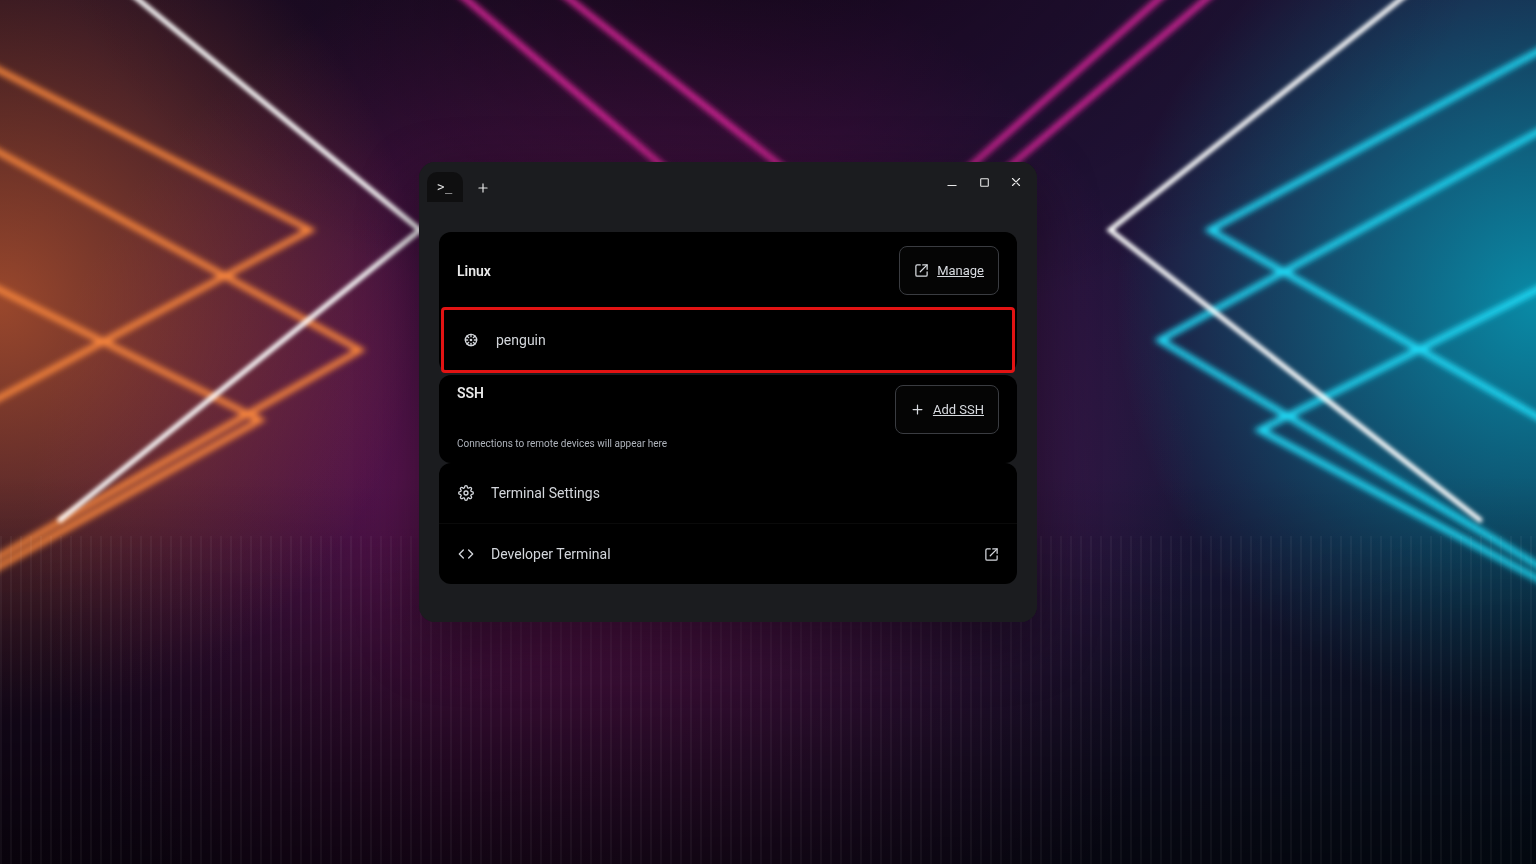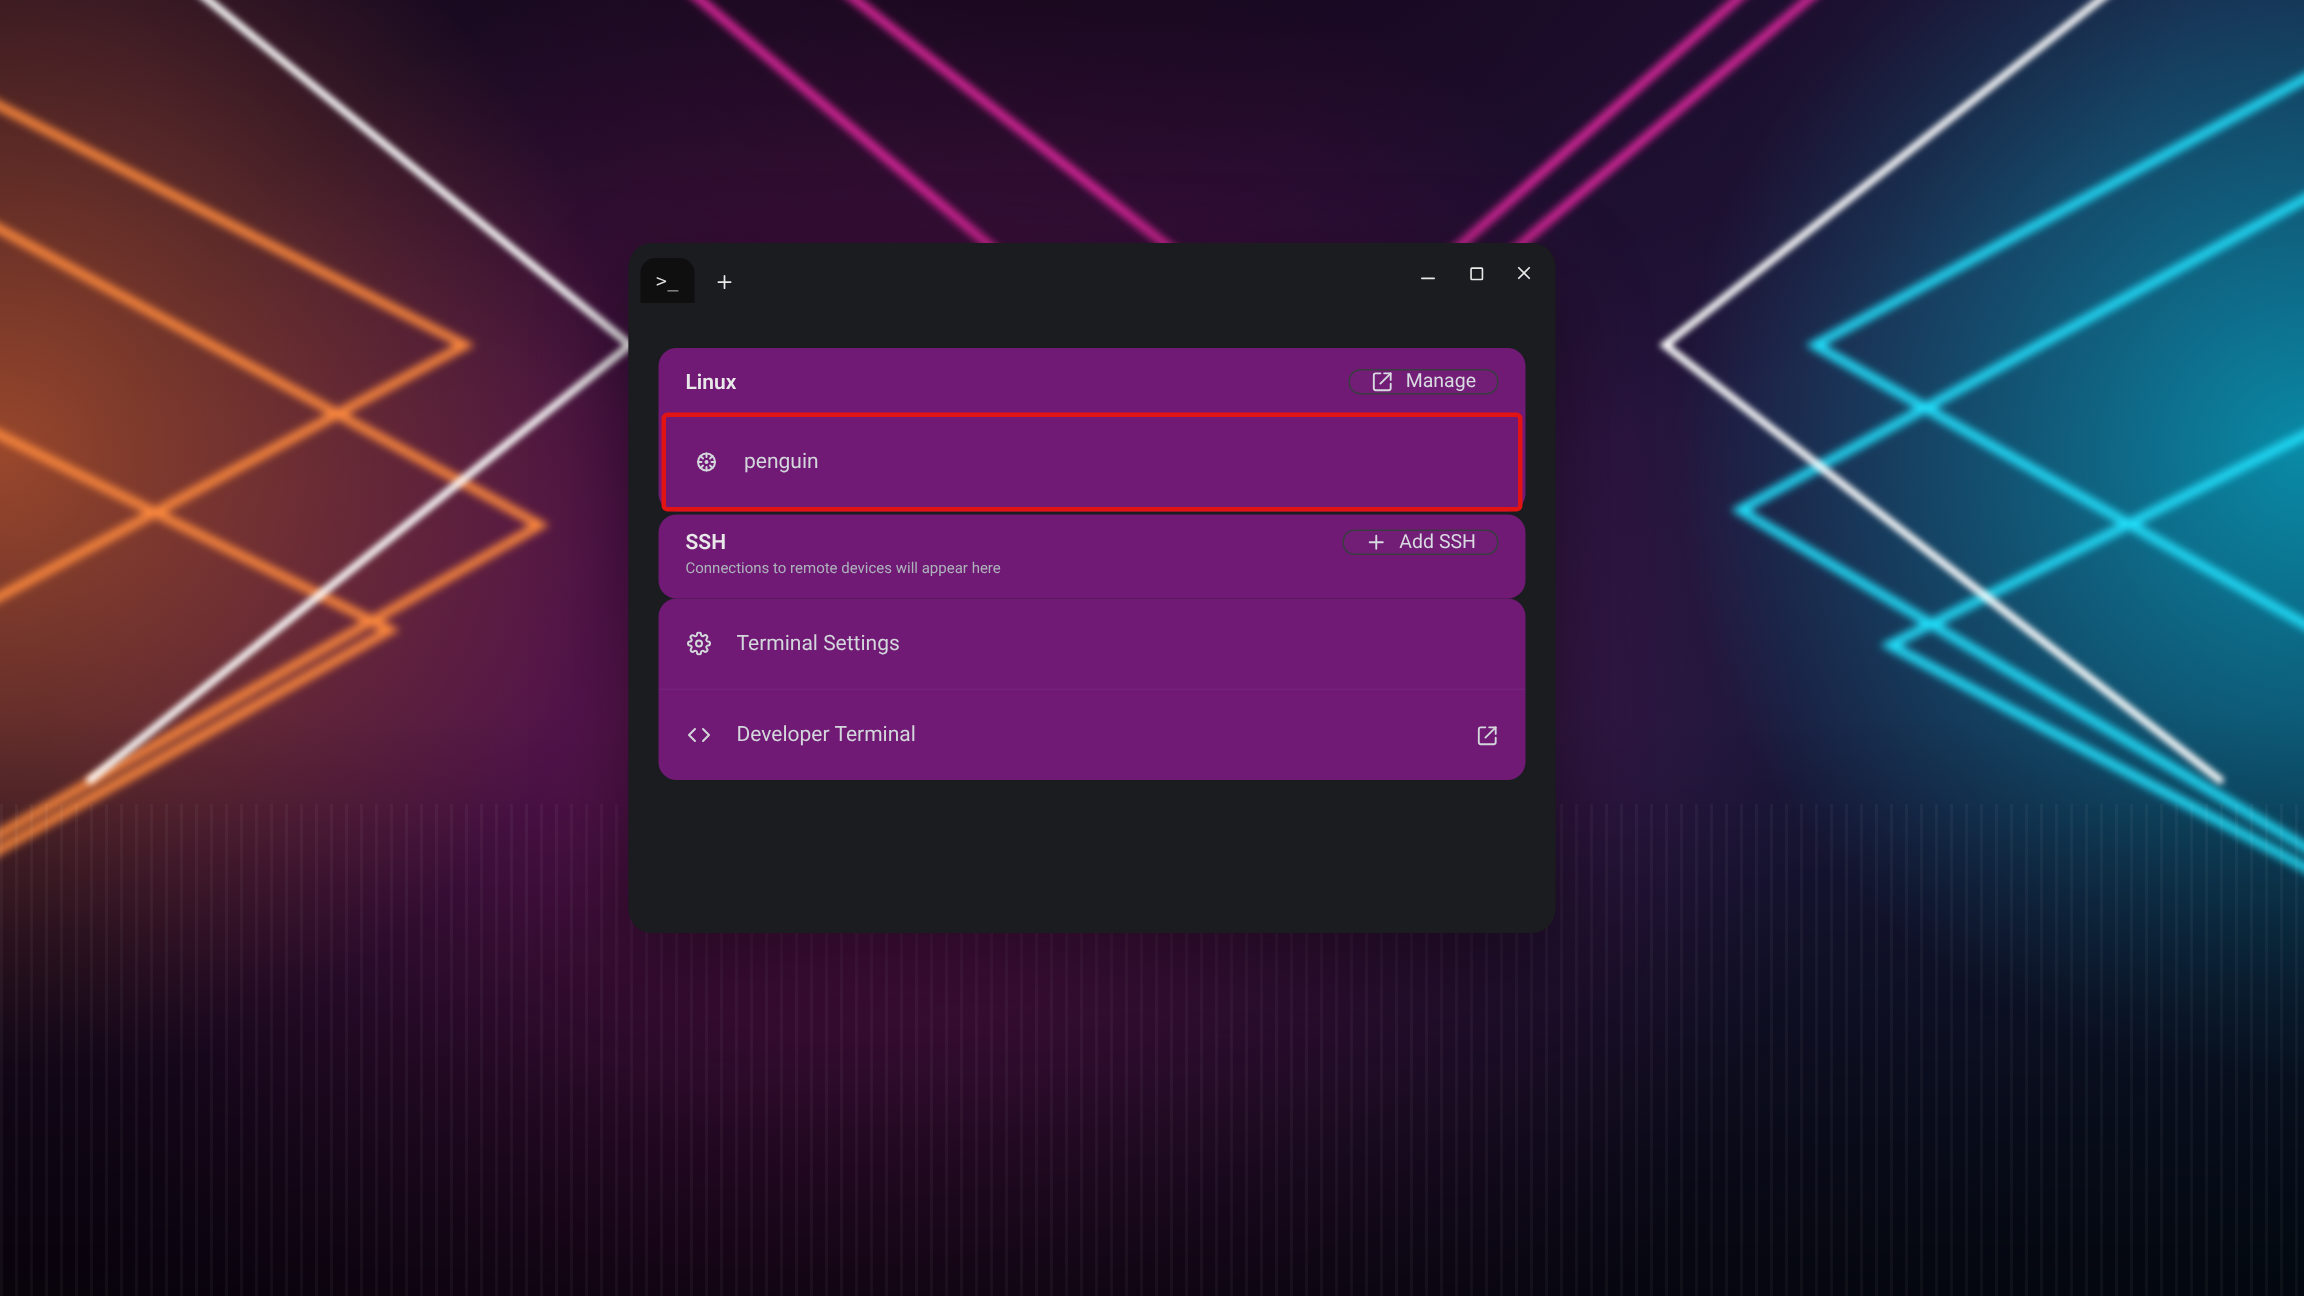--- a/index.html
+++ b/index.html
@@ -52,44 +52,44 @@
     .tab.active { background: #0f0f10; }
     .tab .prompt { font-family: Consolas, Menlo, monospace; font-size: 12px; letter-spacing: 0.5px; color: #e6e6e6; }
 
     .newtab { width: 28px; height: 28px; display: flex; align-items: center; justify-content: center; color: #e6e6e6; border-radius: 6px; }
 
     .win-controls { display: flex; gap: 6px; align-items: center; }
     .win-btn { width: 26px; height: 26px; display: flex; align-items: center; justify-content: center; color: #e8e8e8; border-radius: 6px; }
 
     .content { position: absolute; left: 0; right: 0; top: 40px; bottom: 0; background: #1b1c1f; padding: 30px 20px 20px; }
 
-    .card { background: #701a75; border-radius: 12px; }
+    .card { background: #000000; border-radius: 12px; }
 
     
     .linux-card { padding: 0; }
     .linux-header { display: flex; align-items: center; justify-content: space-between; padding: 14px 18px 12px; }
     .section-title { color: #e9e9e9; font-size: 14px; font-weight: 600; }
 
     .btn {
-      display: inline-flex; align-items: center; gap: 8px; padding: 0 14px; border-radius: 8px;
-      background: rgba(255,255,255,0.02); color: #d8dbe0; border: 1px solid #3a3c41; font-size: 13px;
+      display: inline-flex; align-items: center; gap: 8px; padding: 16px 14px; border-radius: 8px;
+      background: rgba(255,255,255,0.02); color: #d8dbe0; border: 1px solid #3a3c41; font-size: 13px; text-decoration: underline;
     }
     .btn svg { flex: 0 0 auto; }
 
     .list-row {
       display: flex; align-items: center; gap: 16px; padding: 22px 18px; border-top: 1px solid rgba(255,255,255,0.04);
       color: #d3d6db; font-size: 14px;
     }
     .list-row .icon-slot { width: 18px; display: flex; justify-content: center; }
     .list-row .row-label { flex: 1; }
 
     .penguin-row { border: 3px solid #e21313; border-radius: 4px; margin: 0 2px 2px; }
 
     
-    .ssh-card .ssh-header { display: flex; align-items: center; justify-content: space-between; padding: 10px 18px 4px; }
+    .ssh-card .ssh-header { display: flex; align-items: flex-start; justify-content: space-between; padding: 10px 18px 4px; }
     .ssh-card .ssh-sub { color: #aeb3bb; font-size: 10px; padding: 0 18px 14px; }
 
     
     .settings-card .list-row:first-child { border-top: none; }
     .settings-card .list-row .trail { display: flex; align-items: center; }
 
   </style>
 </head>
 <body>
 

